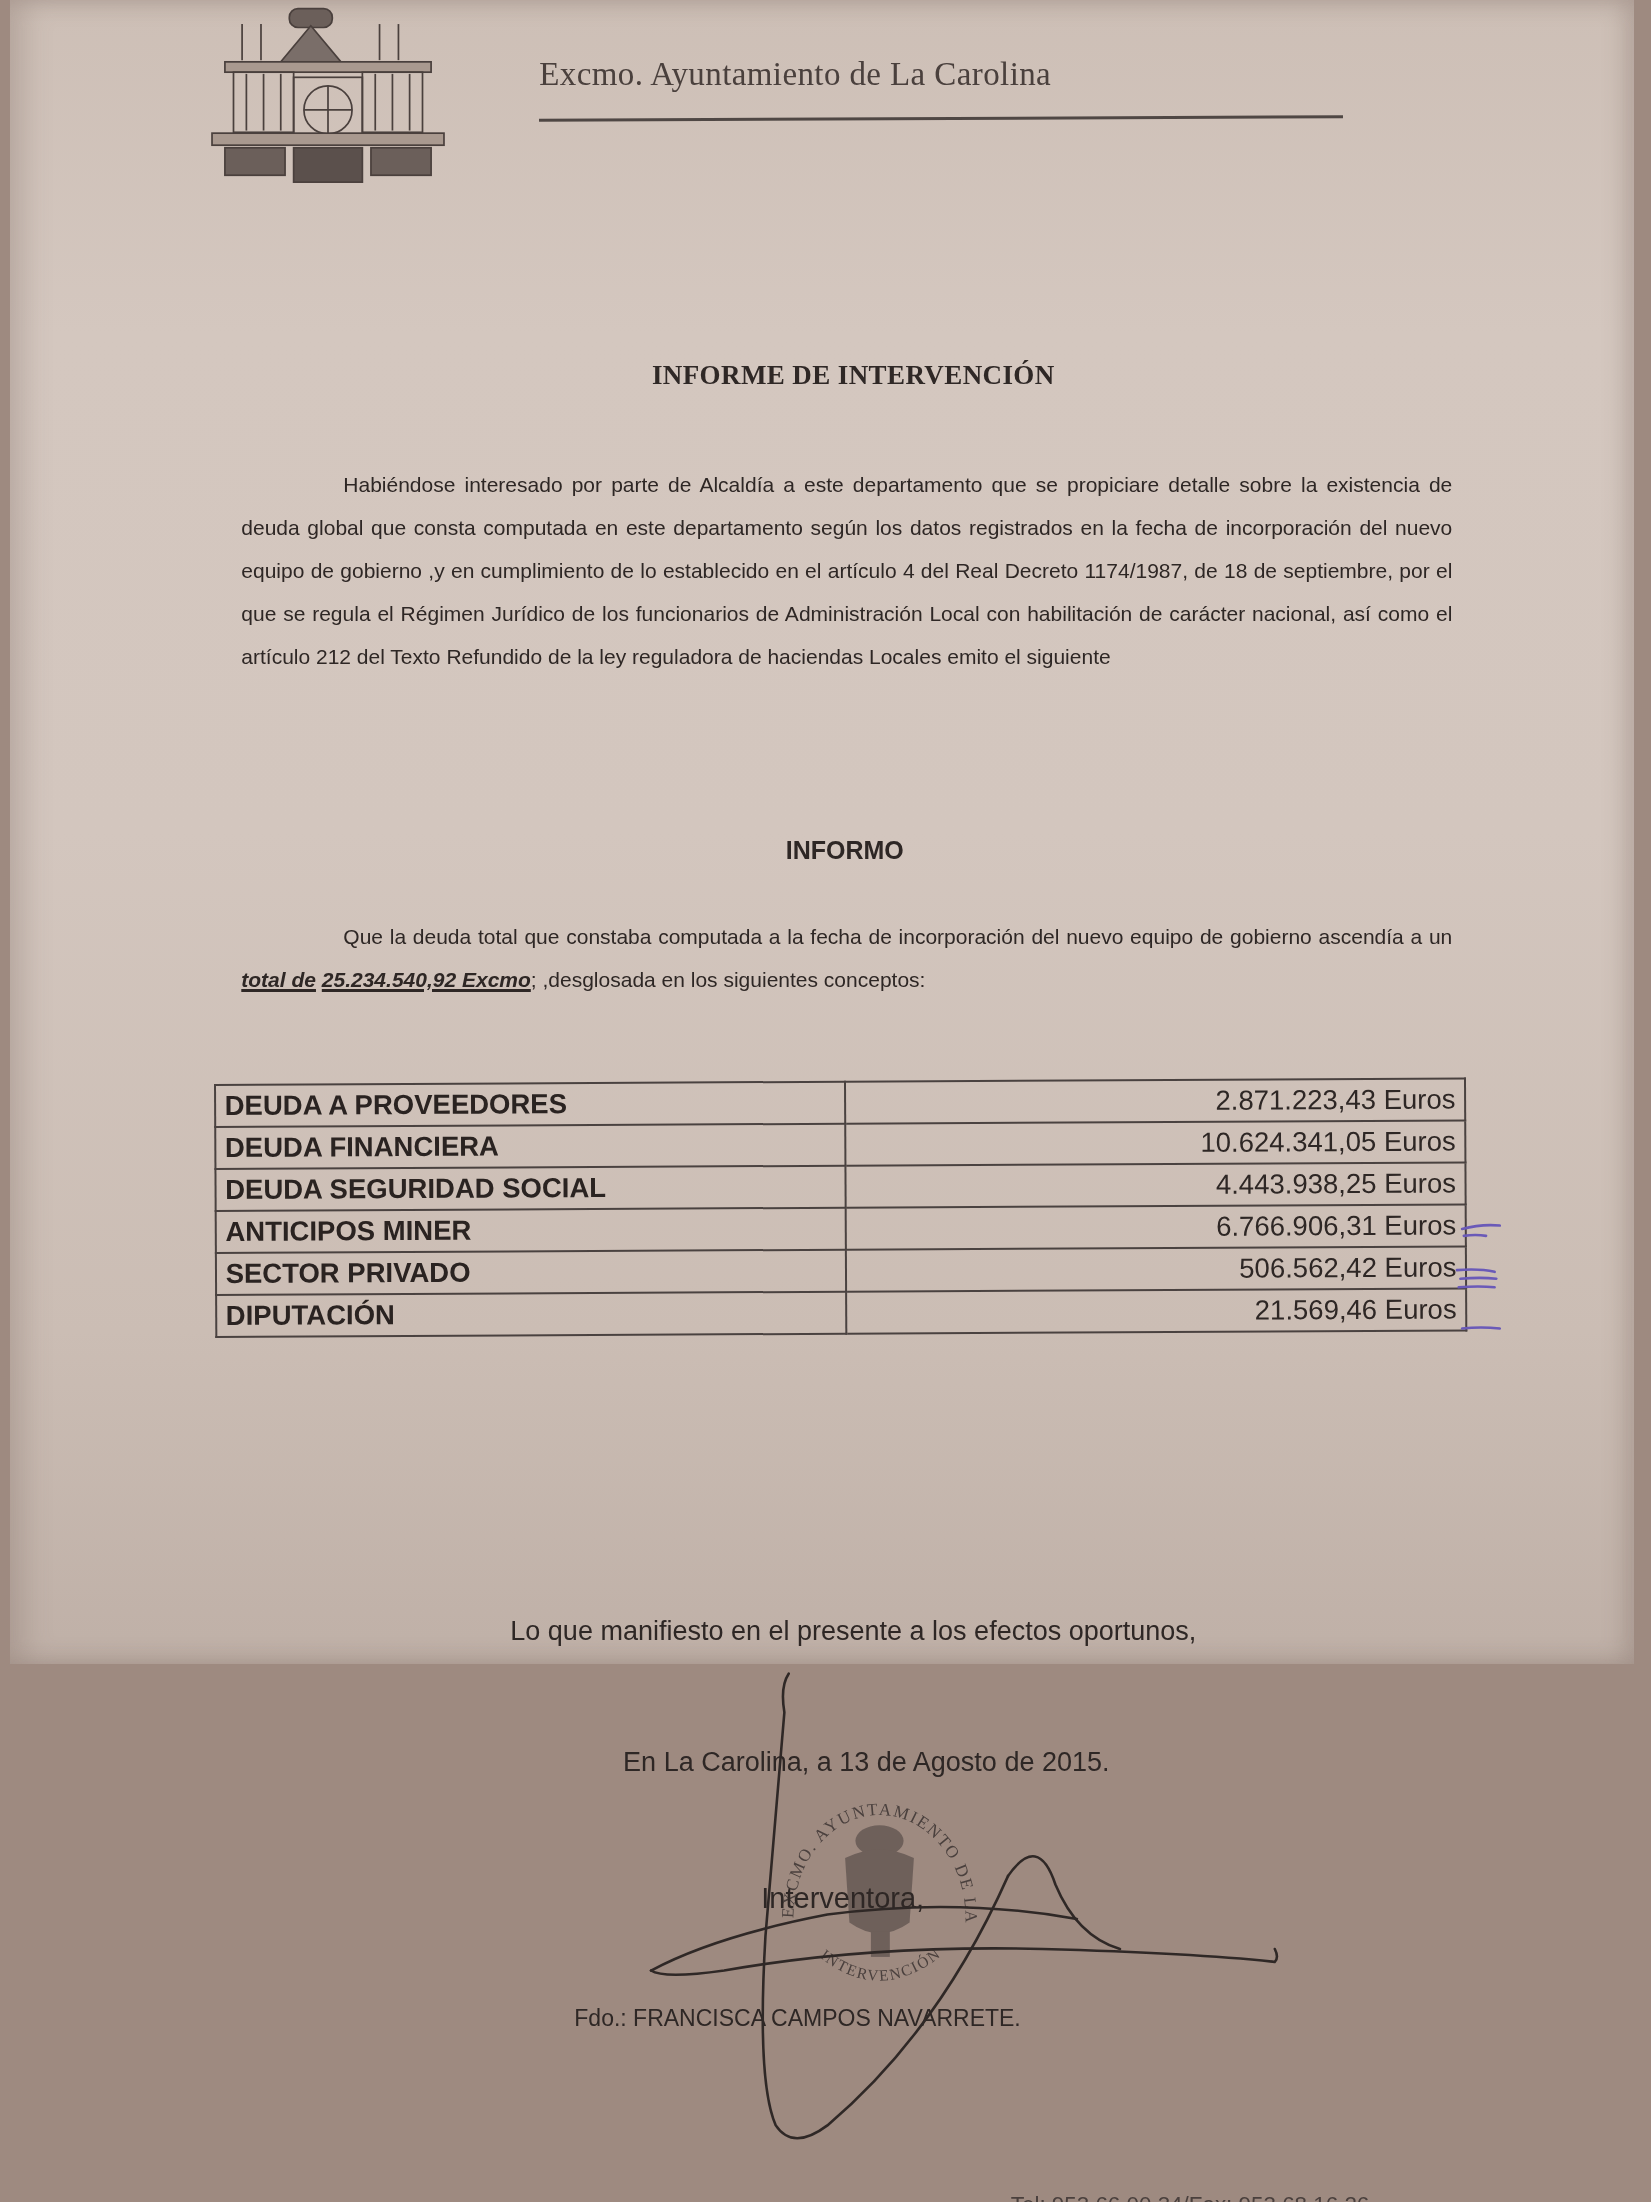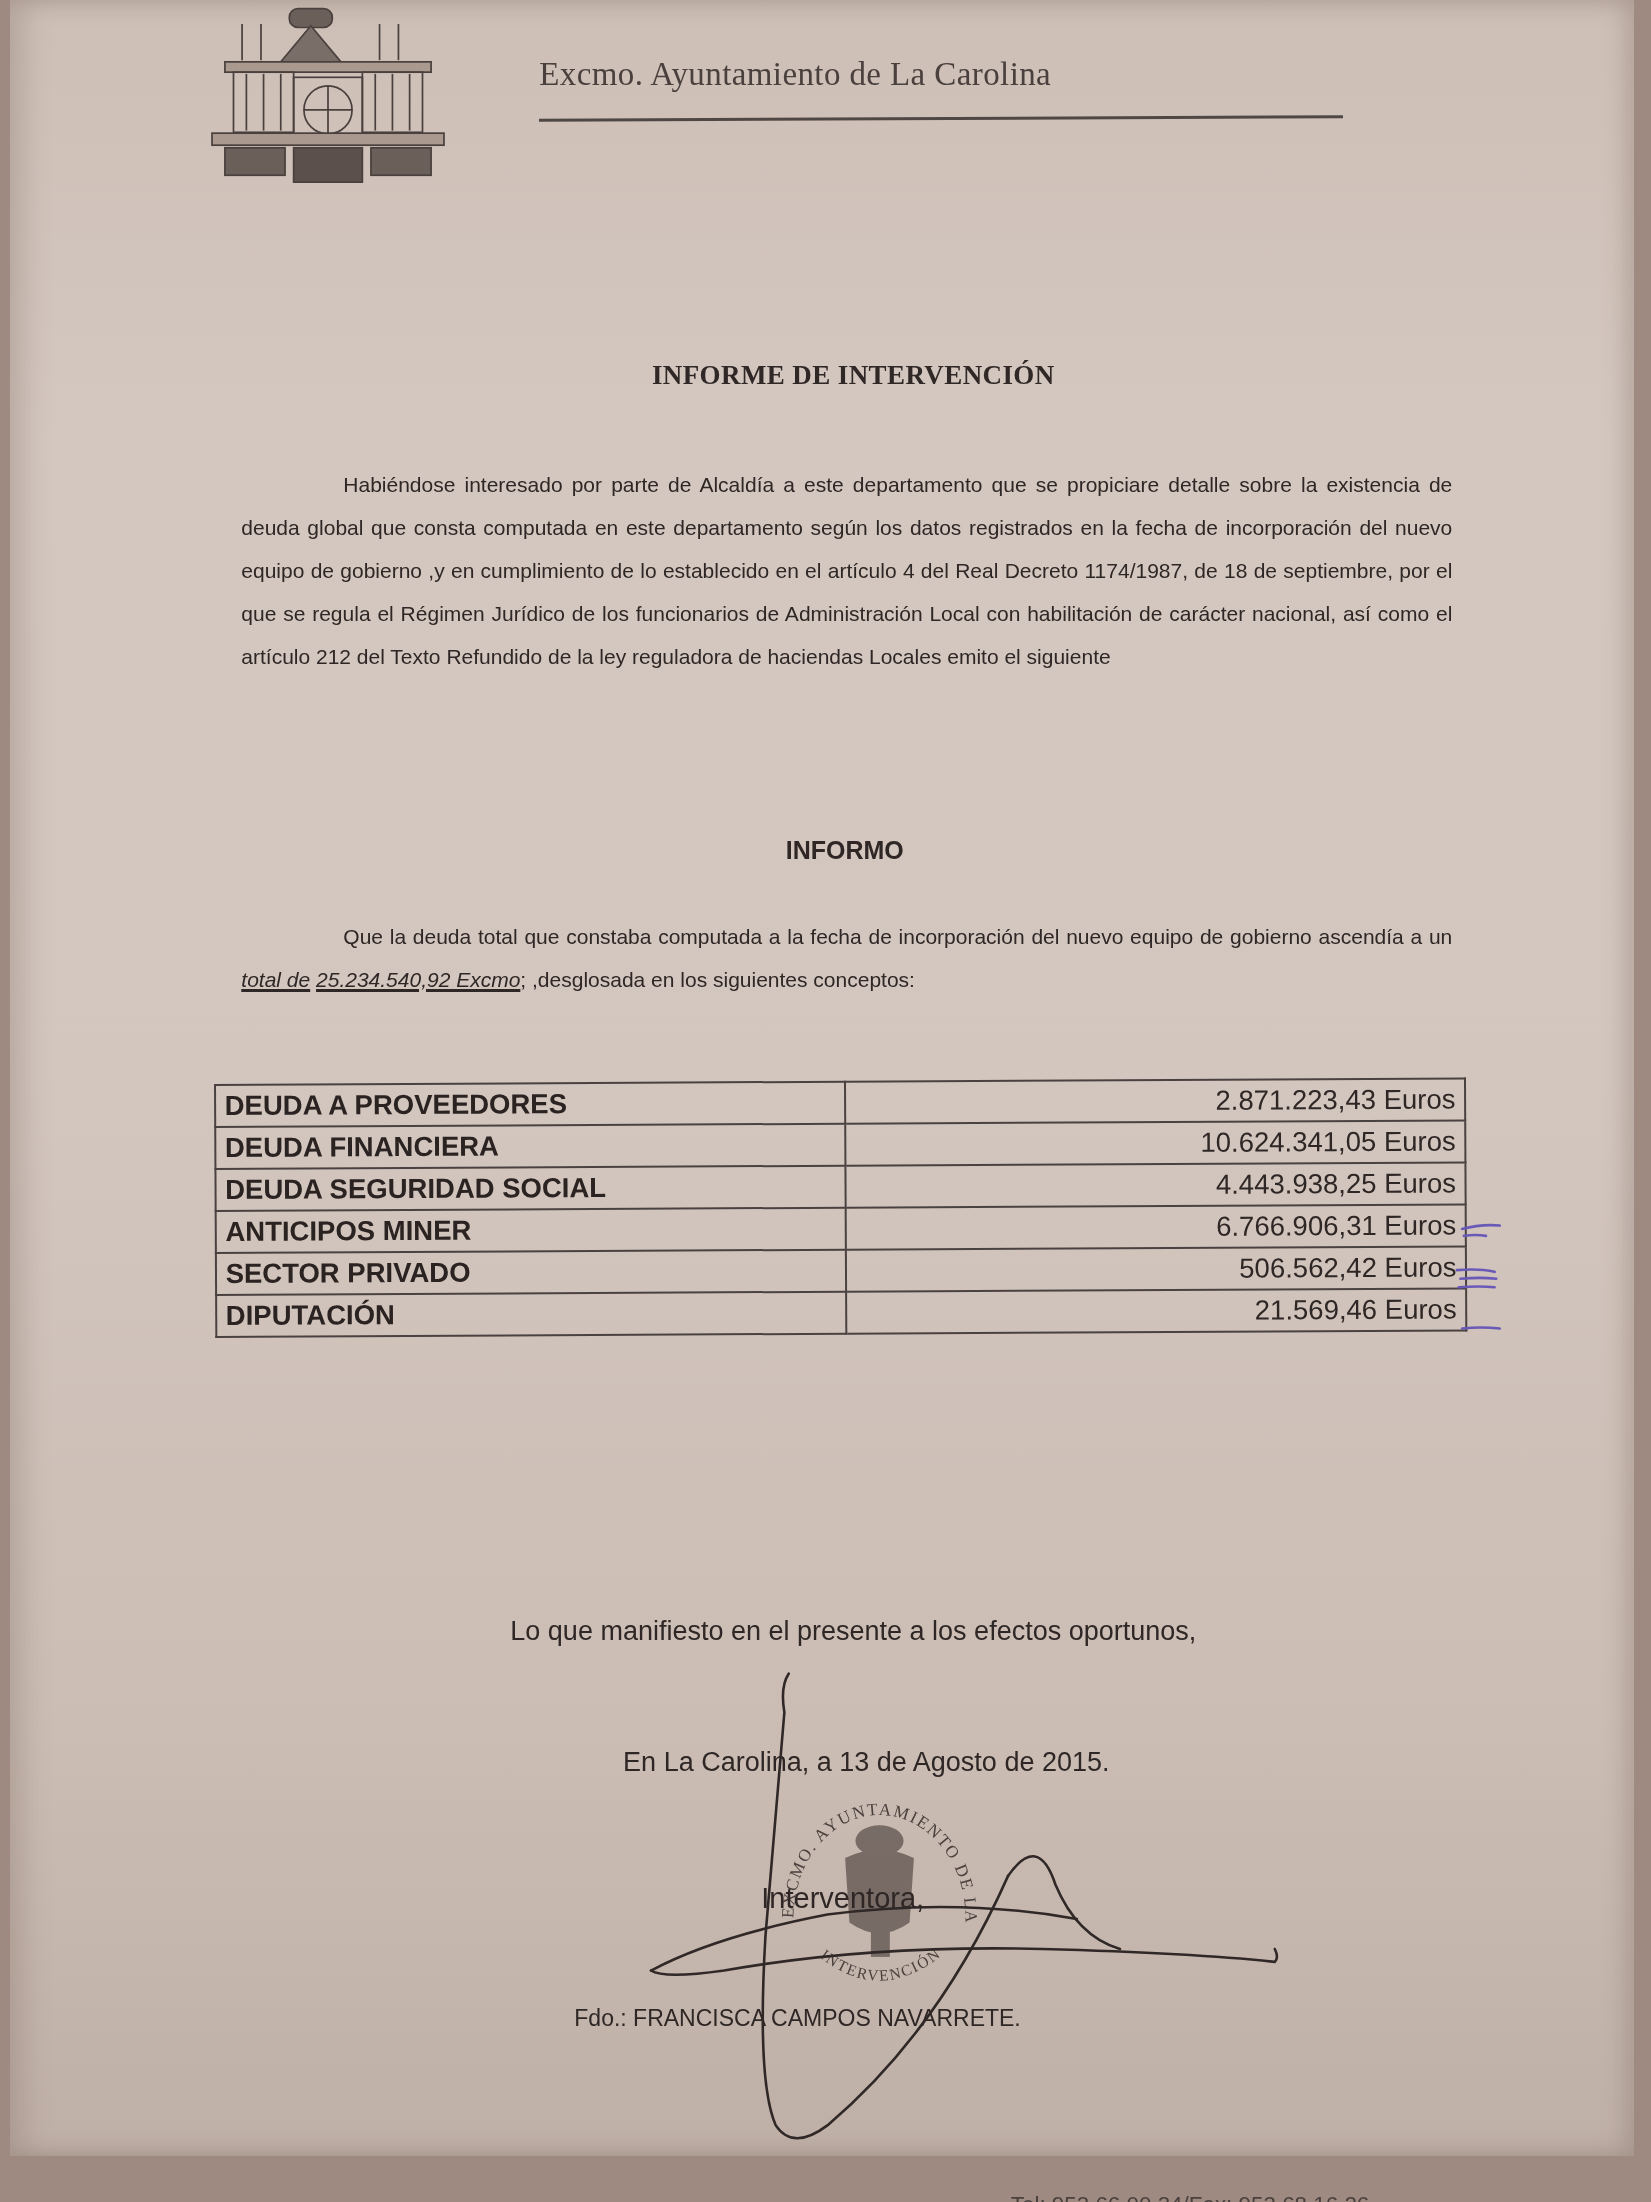--- a/index.html
+++ b/index.html
@@ -3,21 +3,21 @@
 <meta charset="utf-8">
 <style>
   html, body { margin: 0; padding: 0; }
   body {
     width: 1652px; height: 2203px; overflow: hidden;
     background: #9e8a80;
     font-family: "Liberation Sans", "DejaVu Sans", sans-serif;
     position: relative;
   }
   .page {
-    position: absolute; left: 10.3px; top: 0; width: 1624px; height: 2156px;
+    position: absolute; left: 10.3px; top: 0; width: 1624px; height: 1664px;
     background: linear-gradient(180deg, #cdbfb6 0%, #d4c7bf 20%, #d3c6be 50%, #cbbdb4 80%, #bfb0a7 100%);
     box-shadow: inset 15.5px 0 26px rgba(120,100,90,0.25), inset -12px 0 20.6px rgba(120,100,90,0.25);
   }
   .logo { position: absolute; left: 189px; top: 0; width: 258px; height: 189px; }
   .org-name {
     position: absolute; left: 529px; top: 56px;
     font-family: "Liberation Serif", "DejaVu Serif", serif;
     font-size: 33px; color: #4a403d; letter-spacing: 0.4px;
   }
   .org-rule {
@@ -35,21 +35,21 @@
     font-size: 21px; line-height: 43px; color: #2e2725;
     text-align: justify;
   }
   .para .indent { display: inline-block; width: 102px; }
   .p1 { top: 463px; }
   .informo {
     position: absolute; left: 0; width: 1652px; top: 836px; text-align: center;
     font-weight: bold; font-size: 25px; color: #2e2725; padding-left: 17px; box-sizing: border-box;
   }
   .p2 { top: 915px; }
-  .total { font-weight: normal; font-style: italic; text-decoration: underline; text-decoration-thickness: 2.6px; }
+  .total { font-weight: bold; font-style: italic; text-decoration: underline; text-decoration-thickness: 2.6px; }
   .table {
     position: absolute; left: 204px; top: 1084px; width: 1252px;
     border-collapse: collapse; transform: rotate(-0.3deg); transform-origin: left top;
   }
   .table td {
     border: 2.2px solid #4a4240; height: 40px; padding: 0 8.6px;
     font-size: 27.5px; font-weight: bold; color: #2a2321;
   }
   .table td.label { width: 611px; font-family: "Liberation Sans", sans-serif; }
   .table td.value { text-align: right; font-weight: normal; color: #2e2725; }

